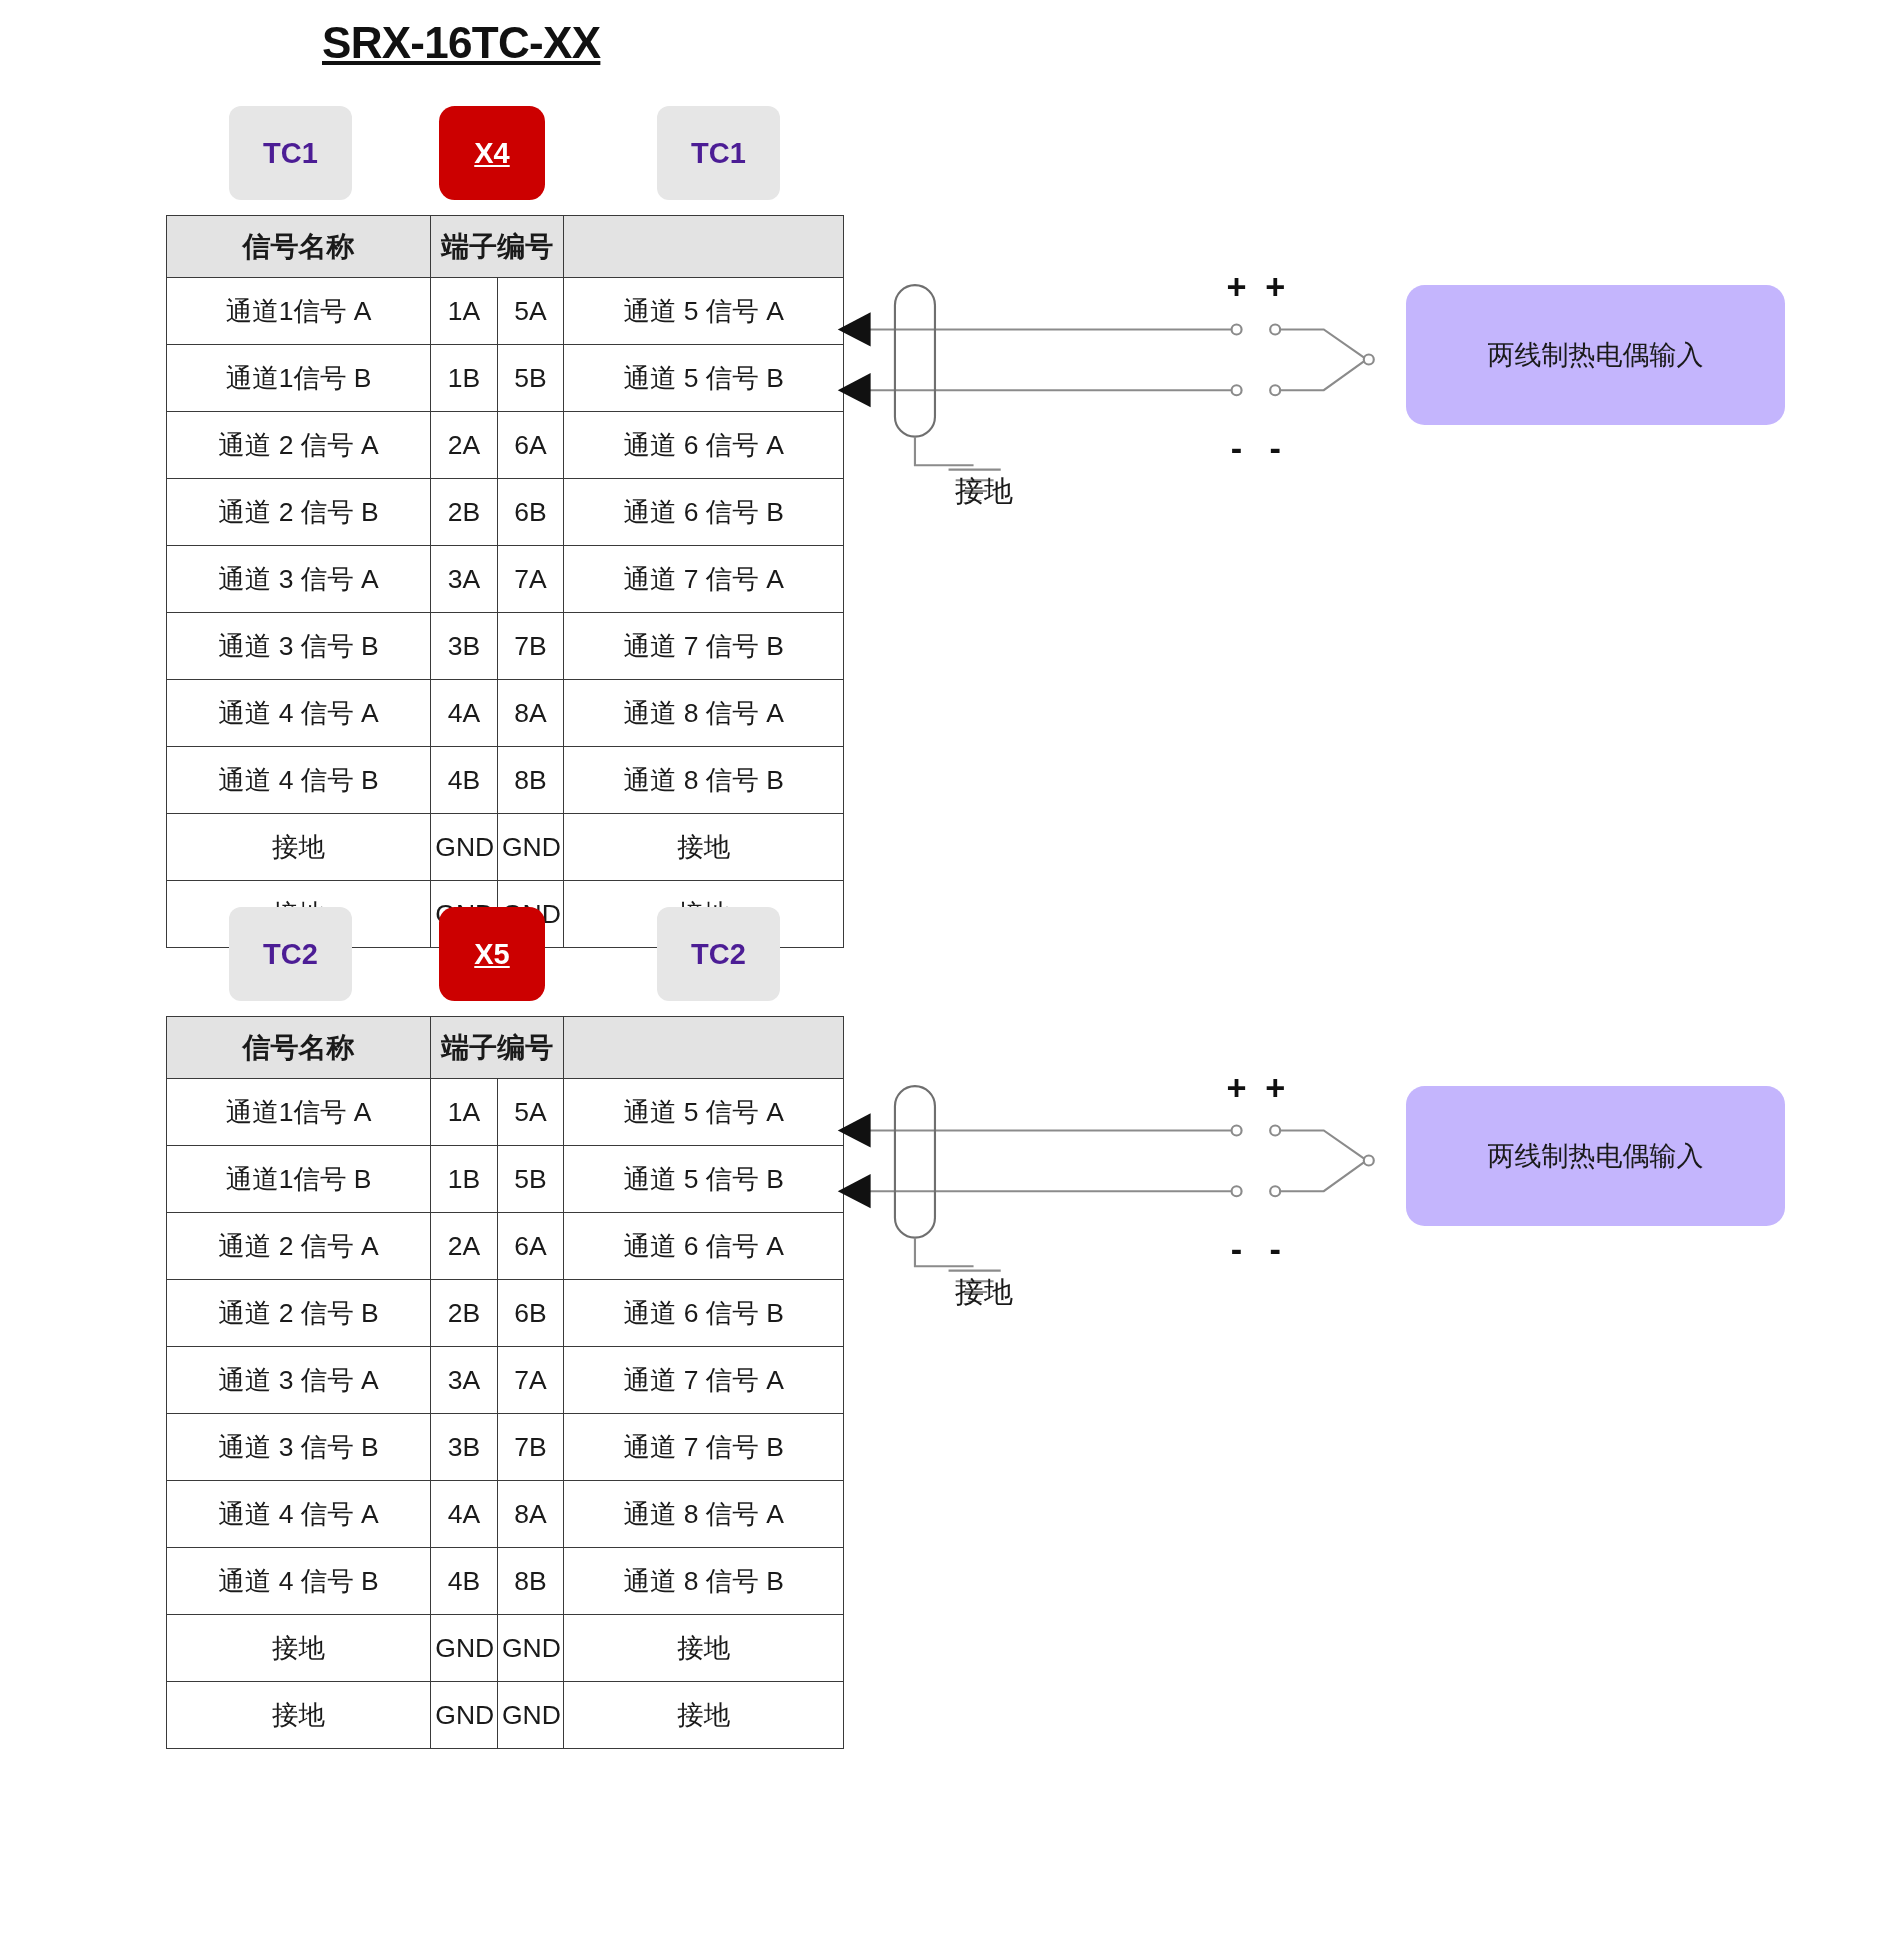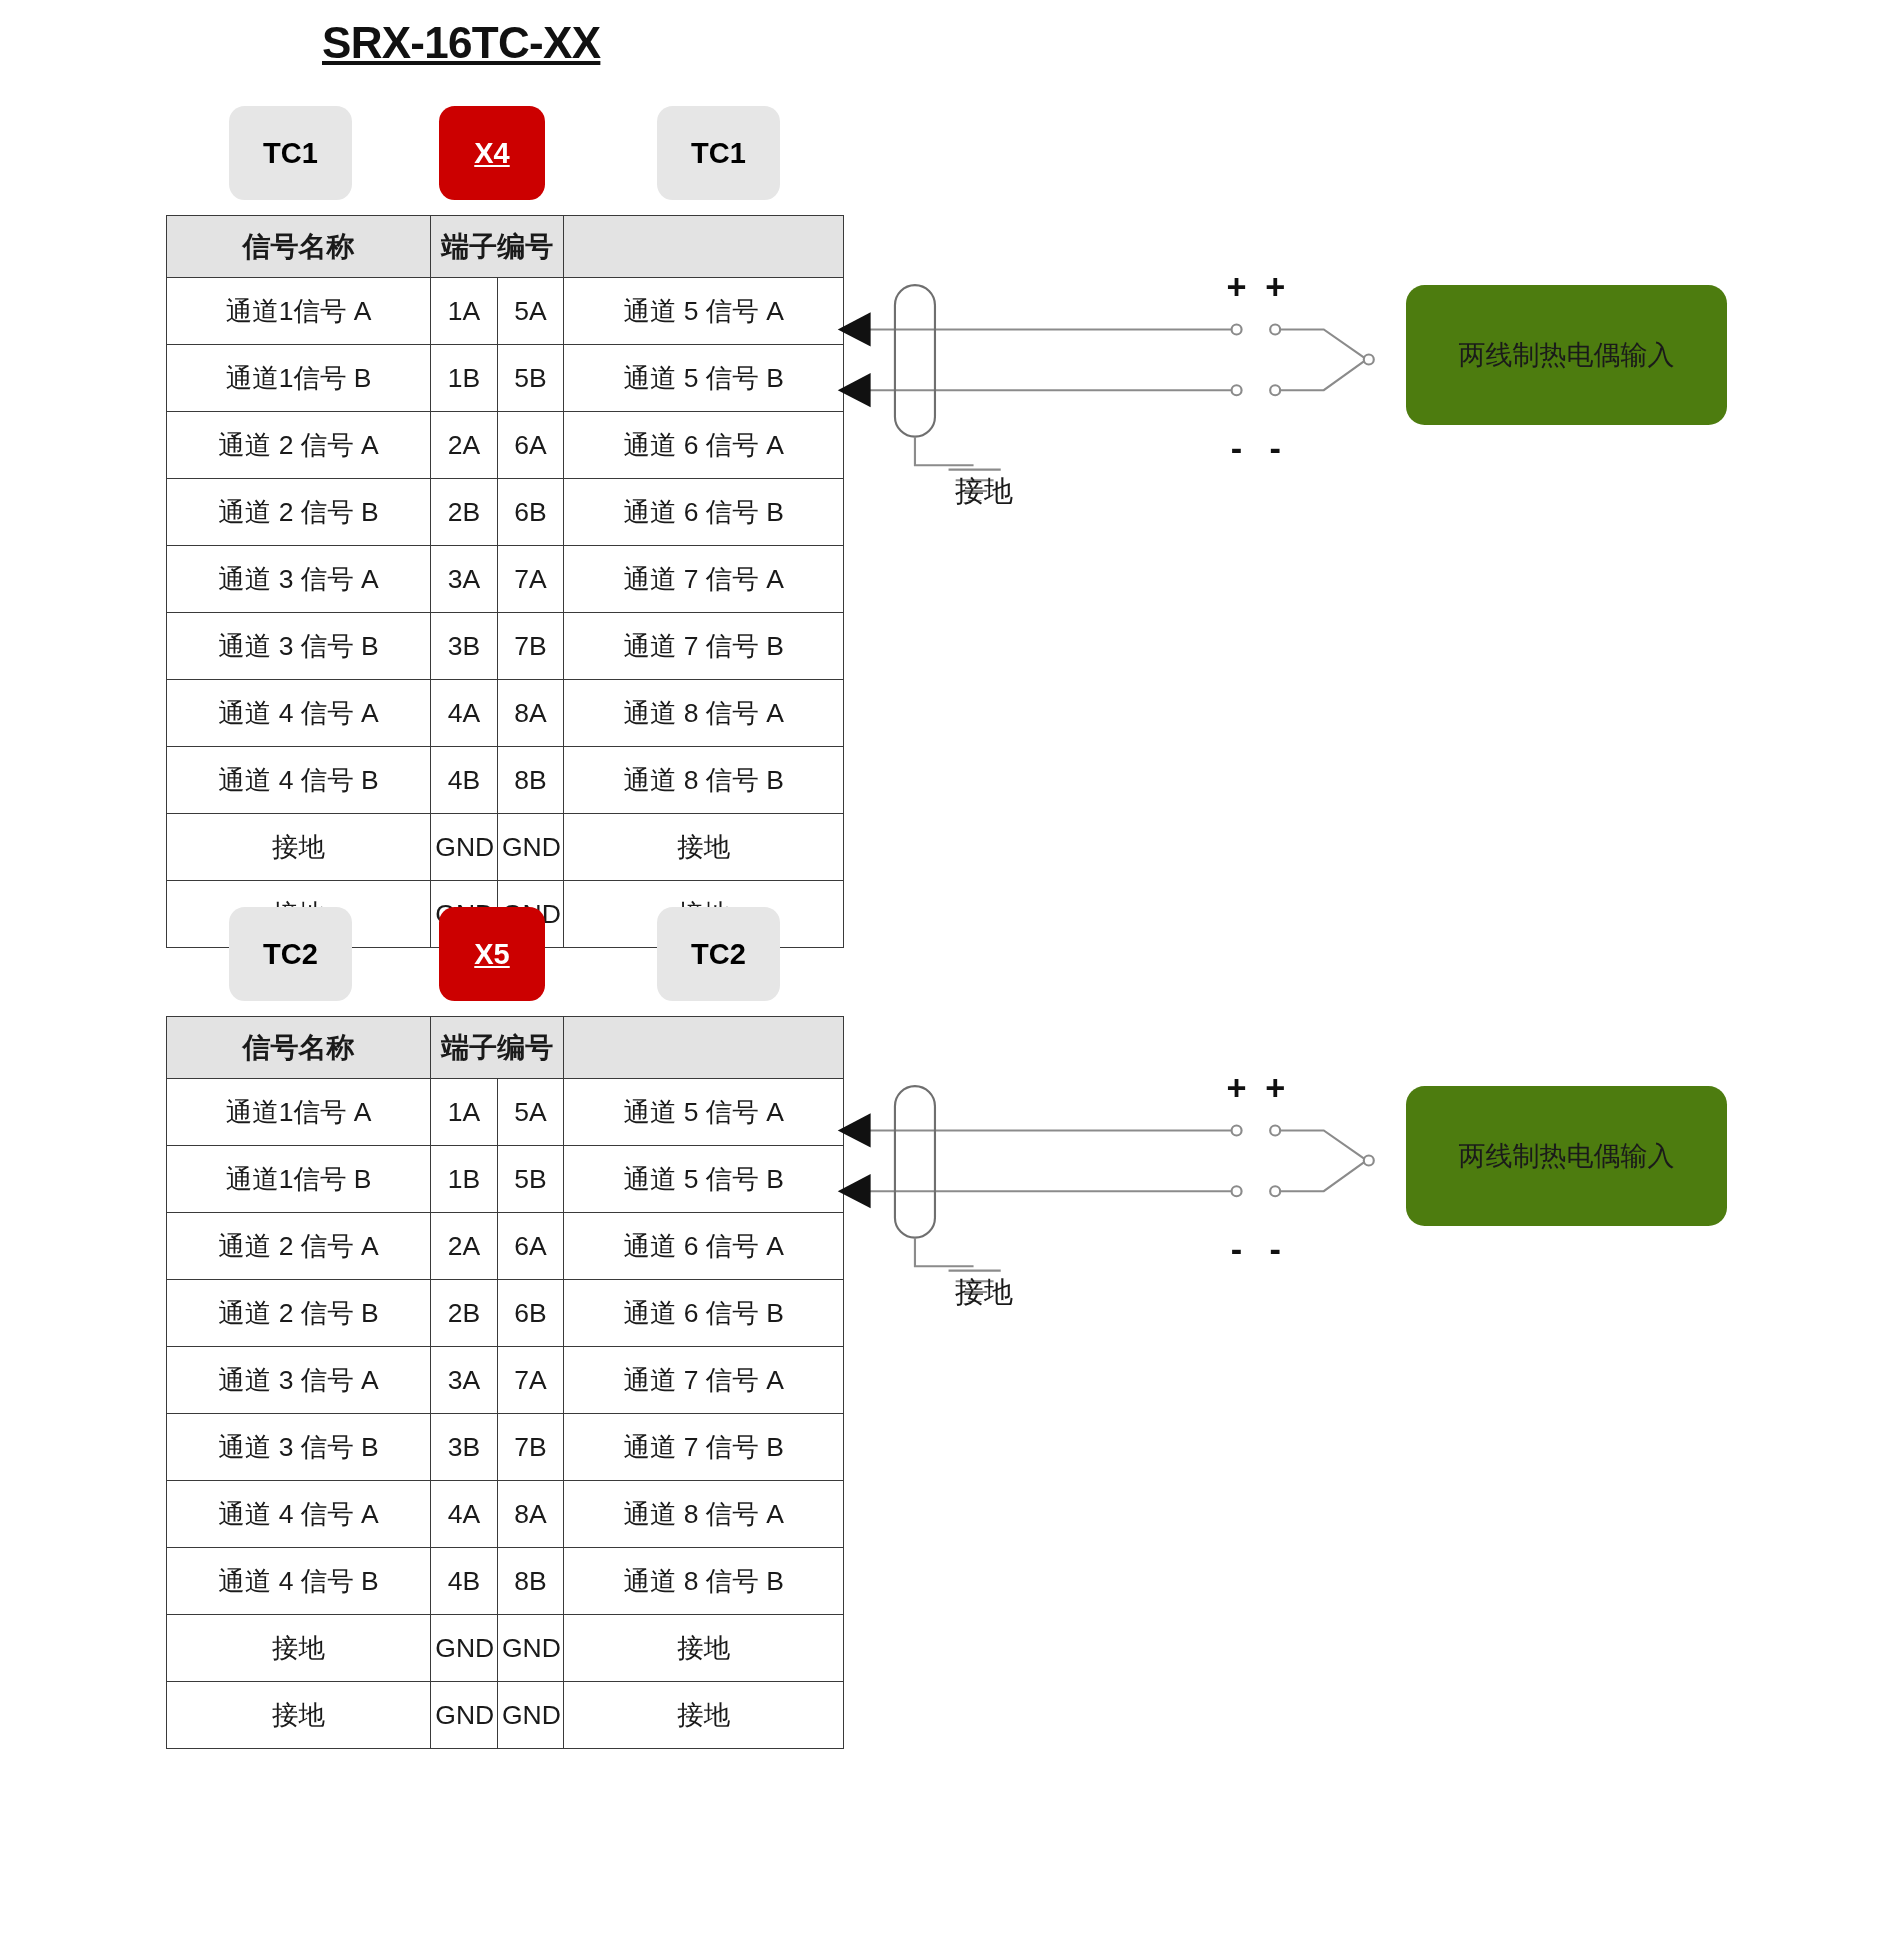--- a/index.html
+++ b/index.html
@@ -37,21 +37,21 @@
     width: 123px;
     height: 94px;
     border-radius: 15.7px;
     display: flex;
     align-items: center;
     justify-content: center;
     font-size: 29px;
     font-weight: bold;
     letter-spacing: 0px;
   }
-  .chip-gray { background: #e6e6e6; color: #000000; }
+  .chip-gray { background: #e6e6e6; color: #4c1d95; border-radius: 12px; }
   .chip-red  { background: #cc0000; color: #ffffff; text-decoration: underline; }
   .chip-a { left: 229px; top: 106px; }
   .chip-b { left: 439px; top: 106px; width: 106px; }
   .chip-c { left: 657px; top: 106px; }
 
   
   .sig-table {
     position: absolute;
     left: 166px;
     top: 215px;
@@ -83,23 +83,23 @@
   .col-4 { width: 233px; }
 
   
   .diagram { position: absolute; left: 823px; top: 258px; }
   .diagram svg { display: block; }
 
   .note-box {
     position: absolute;
     left: 1406px;
     top: 285px;
-    width: 321px;
+    width: 379px;
     height: 140px;
-    background: #4d7c0f;
+    background: #c4b5fd;
     border-radius: 18.6px;
     display: flex;
     align-items: center;
     justify-content: center;
     font-size: 27px;
     color: #1a1a1a;
   }
   .gnd-label {
     position: absolute;
     left: 955px;

